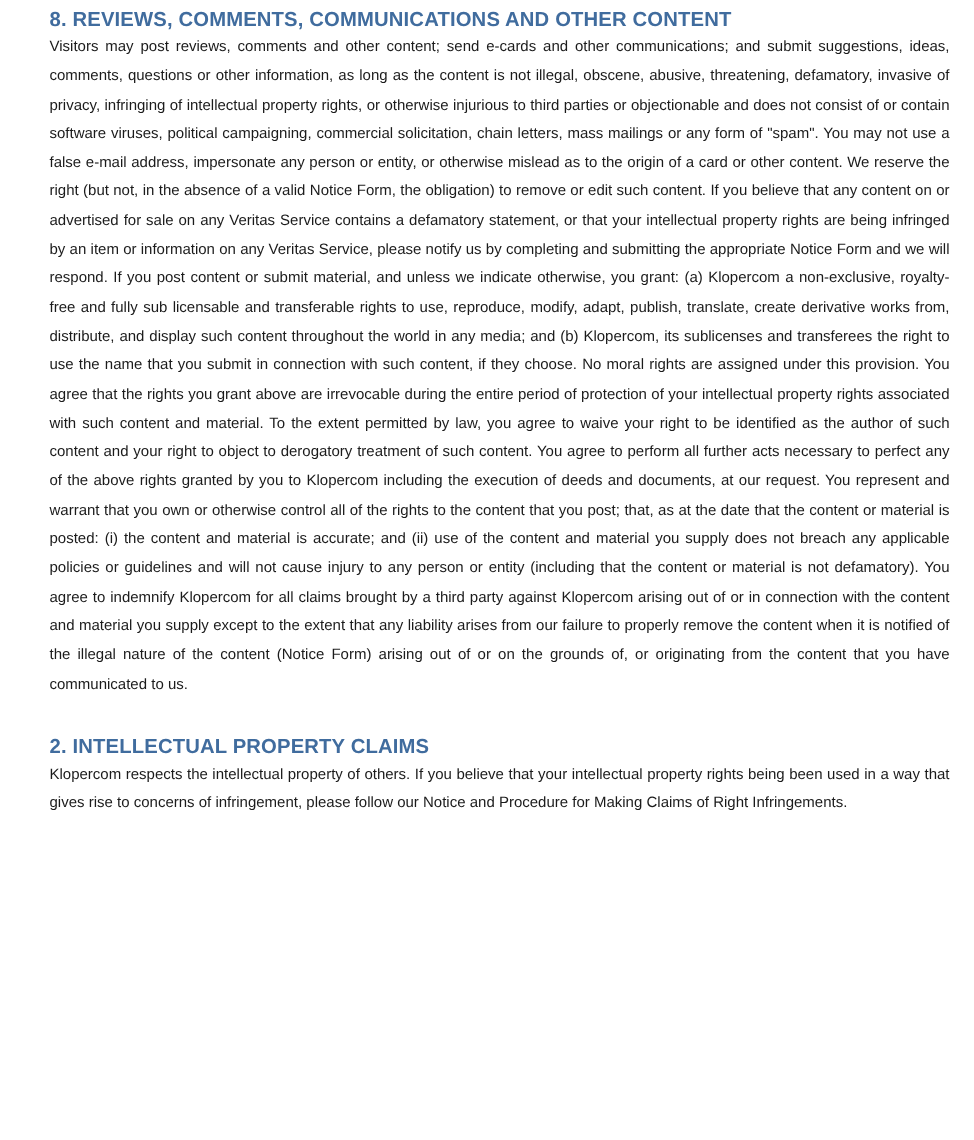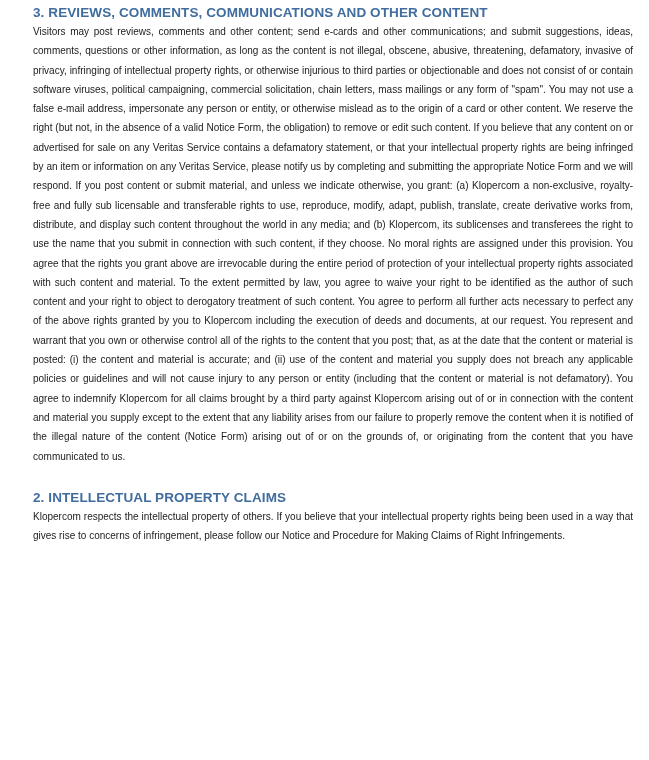--- a/index.html
+++ b/index.html
@@ -36,21 +36,21 @@
     line-height: 19.3px;
     text-align: justify;
     color: var(--body-text-color, #1b1b1b);
   }
 </style>
 </head>
 <body>
 
 <div class="page">
   <section class="doc-section">
-    <h2 class="doc-heading">3. REVIEWS, COMMENTS, COMMUNICATIONS AND OTHER CONTENT</h2>
+    <h2 class="doc-heading">8. REVIEWS, COMMENTS, COMMUNICATIONS AND OTHER CONTENT</h2>
     <p class="doc-paragraph">Visitors may post reviews, comments and other content; send e-cards and other communications; and submit suggestions, ideas, comments, questions or other information, as long as the content is not illegal, obscene, abusive, threatening, defamatory, invasive of privacy, infringing of intellectual property rights, or otherwise injurious to third parties or objectionable and does not consist of or contain software viruses, political campaigning, commercial solicitation, chain letters, mass mailings or any form of "spam". You may not use a false e-mail address, impersonate any person or entity, or otherwise mislead as to the origin of a card or other content. We reserve the right (but not, in the absence of a valid Notice Form, the obligation) to remove or edit such content. If you believe that any content on or advertised for sale on any Veritas Service contains a defamatory statement, or that your intellectual property rights are being infringed by an item or information on any Veritas Service, please notify us by completing and submitting the appropriate Notice Form and we will respond. If you post content or submit material, and unless we indicate otherwise, you grant: (a) Klopercom a non-exclusive, royalty-free and fully sub licensable and transferable rights to use, reproduce, modify, adapt, publish, translate, create derivative works from, distribute, and display such content throughout the world in any media; and (b) Klopercom, its sublicenses and transferees the right to use the name that you submit in connection with such content, if they choose. No moral rights are assigned under this provision. You agree that the rights you grant above are irrevocable during the entire period of protection of your intellectual property rights associated with such content and material. To the extent permitted by law, you agree to waive your right to be identified as the author of such content and your right to object to derogatory treatment of such content. You agree to perform all further acts necessary to perfect any of the above rights granted by you to Klopercom including the execution of deeds and documents, at our request. You represent and warrant that you own or otherwise control all of the rights to the content that you post; that, as at the date that the content or material is posted: (i) the content and material is accurate; and (ii) use of the content and material you supply does not breach any applicable policies or guidelines and will not cause injury to any person or entity (including that the content or material is not defamatory). You agree to indemnify Klopercom for all claims brought by a third party against Klopercom arising out of or in connection with the content and material you supply except to the extent that any liability arises from our failure to properly remove the content when it is notified of the illegal nature of the content (Notice Form) arising out of or on the grounds of, or originating from the content that you have communicated to us.</p>
   </section>
 
   <section class="doc-section second">
     <h2 class="doc-heading">2. INTELLECTUAL PROPERTY CLAIMS</h2>
     <p class="doc-paragraph">Klopercom respects the intellectual property of others. If you believe that your intellectual property rights being been used in a way that gives rise to concerns of infringement, please follow our Notice and Procedure for Making Claims of Right Infringements.</p>
   </section>
 </div>
 
 </body></html>

